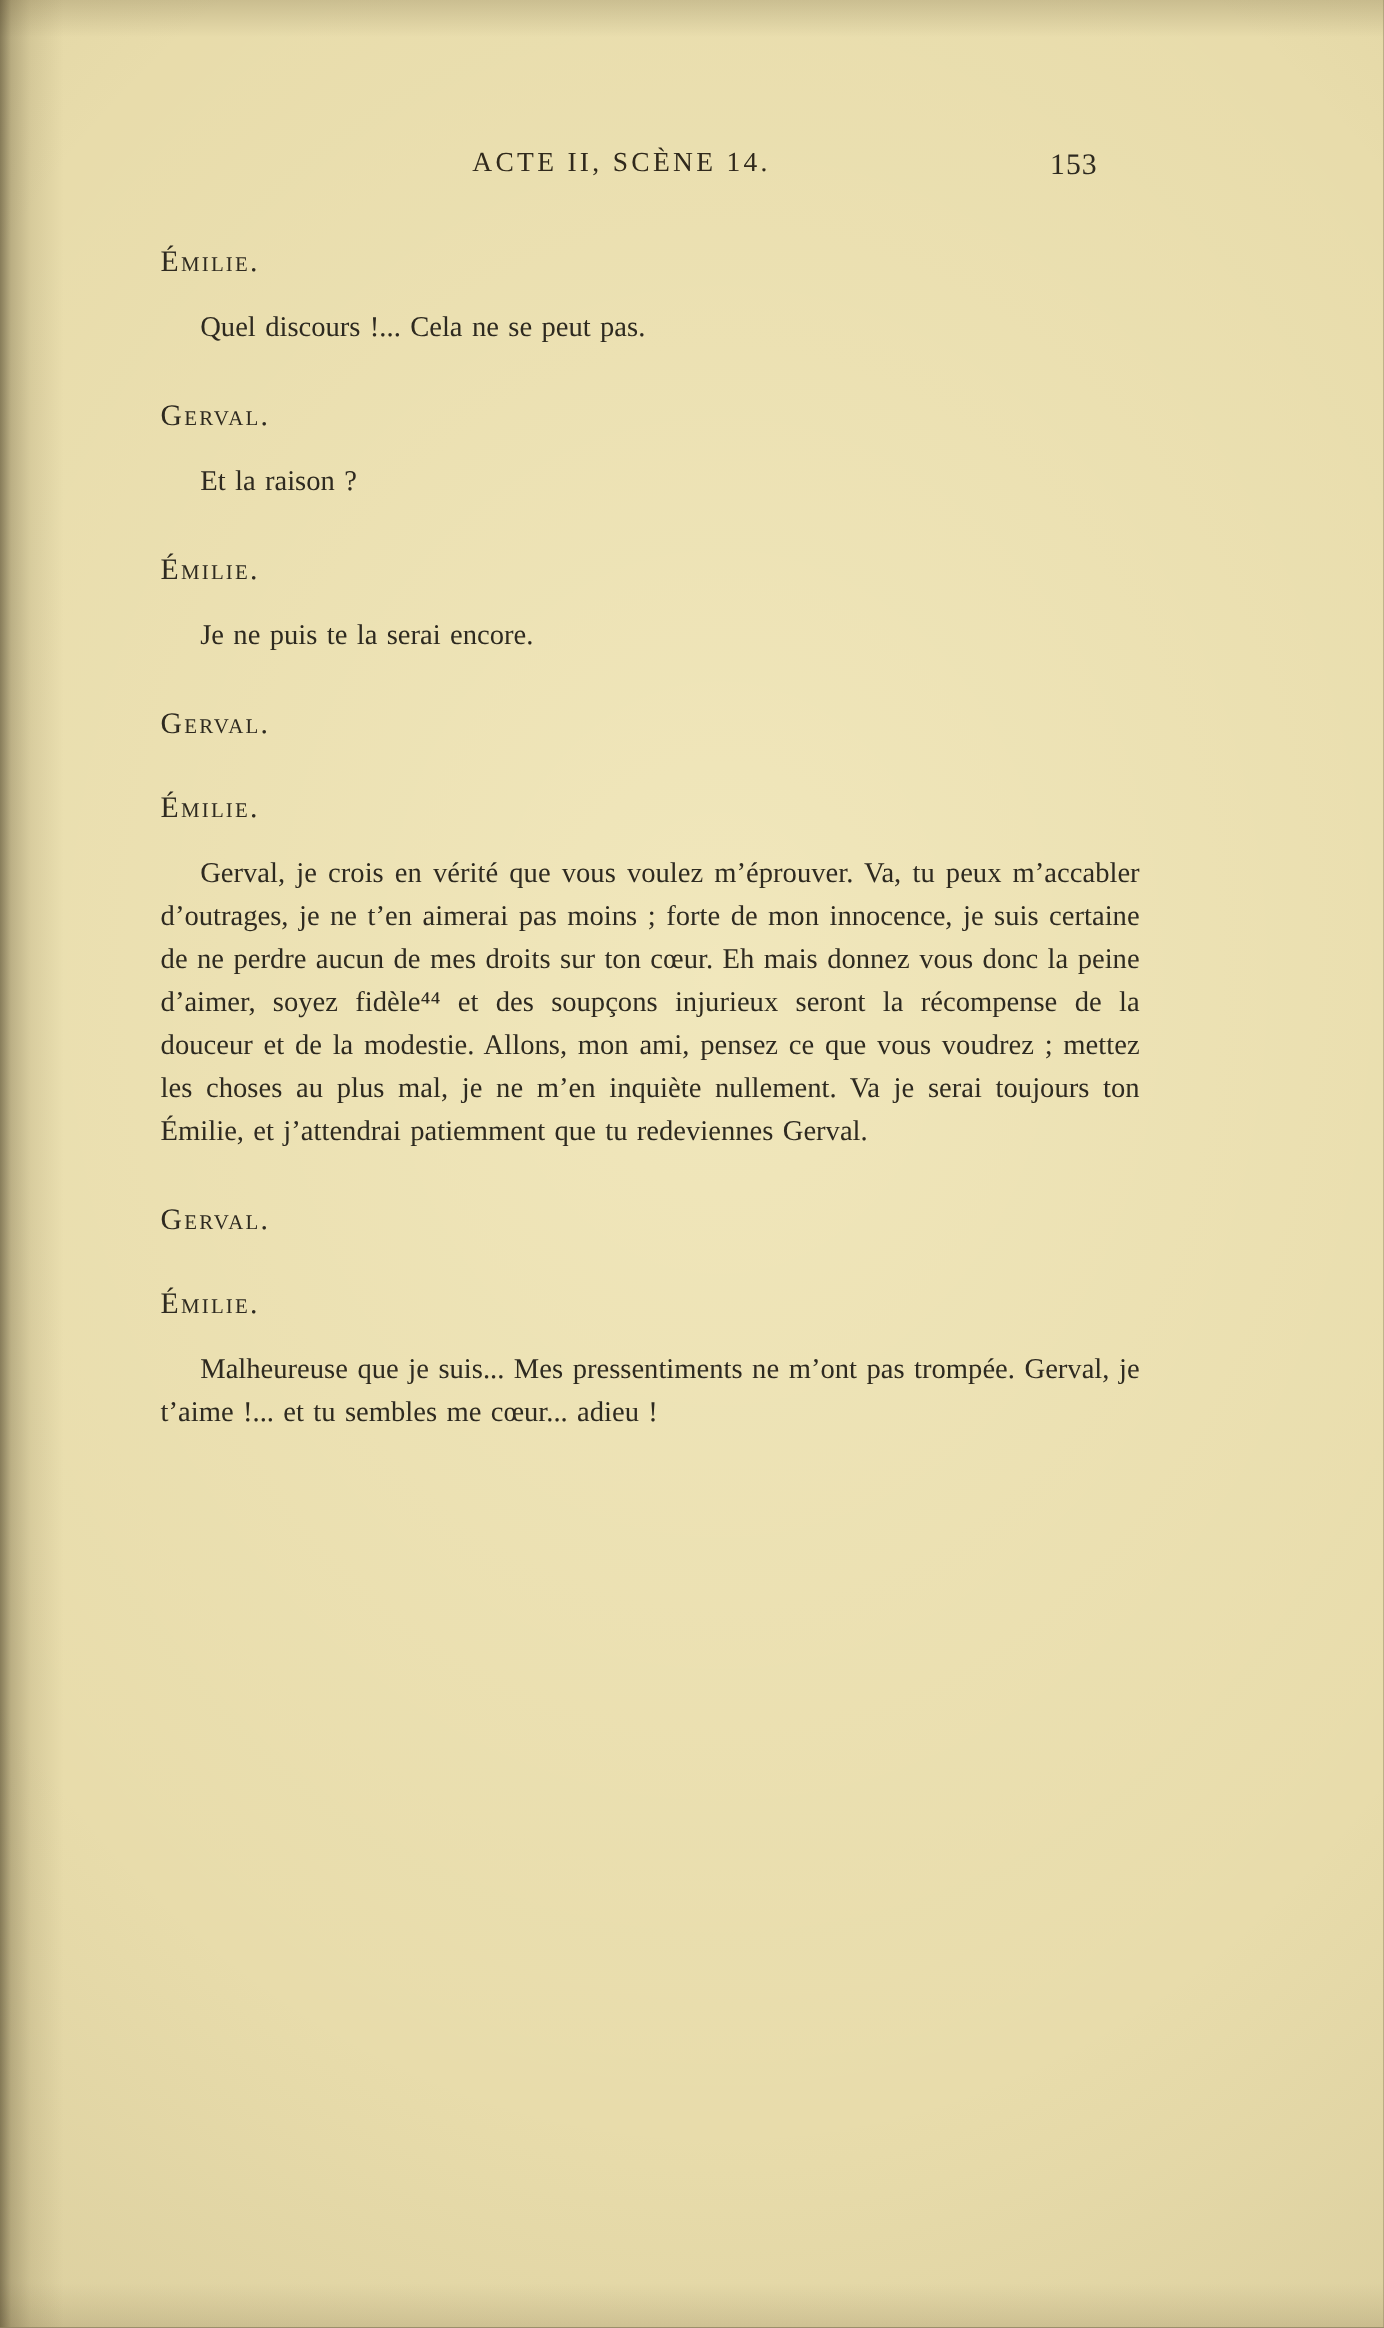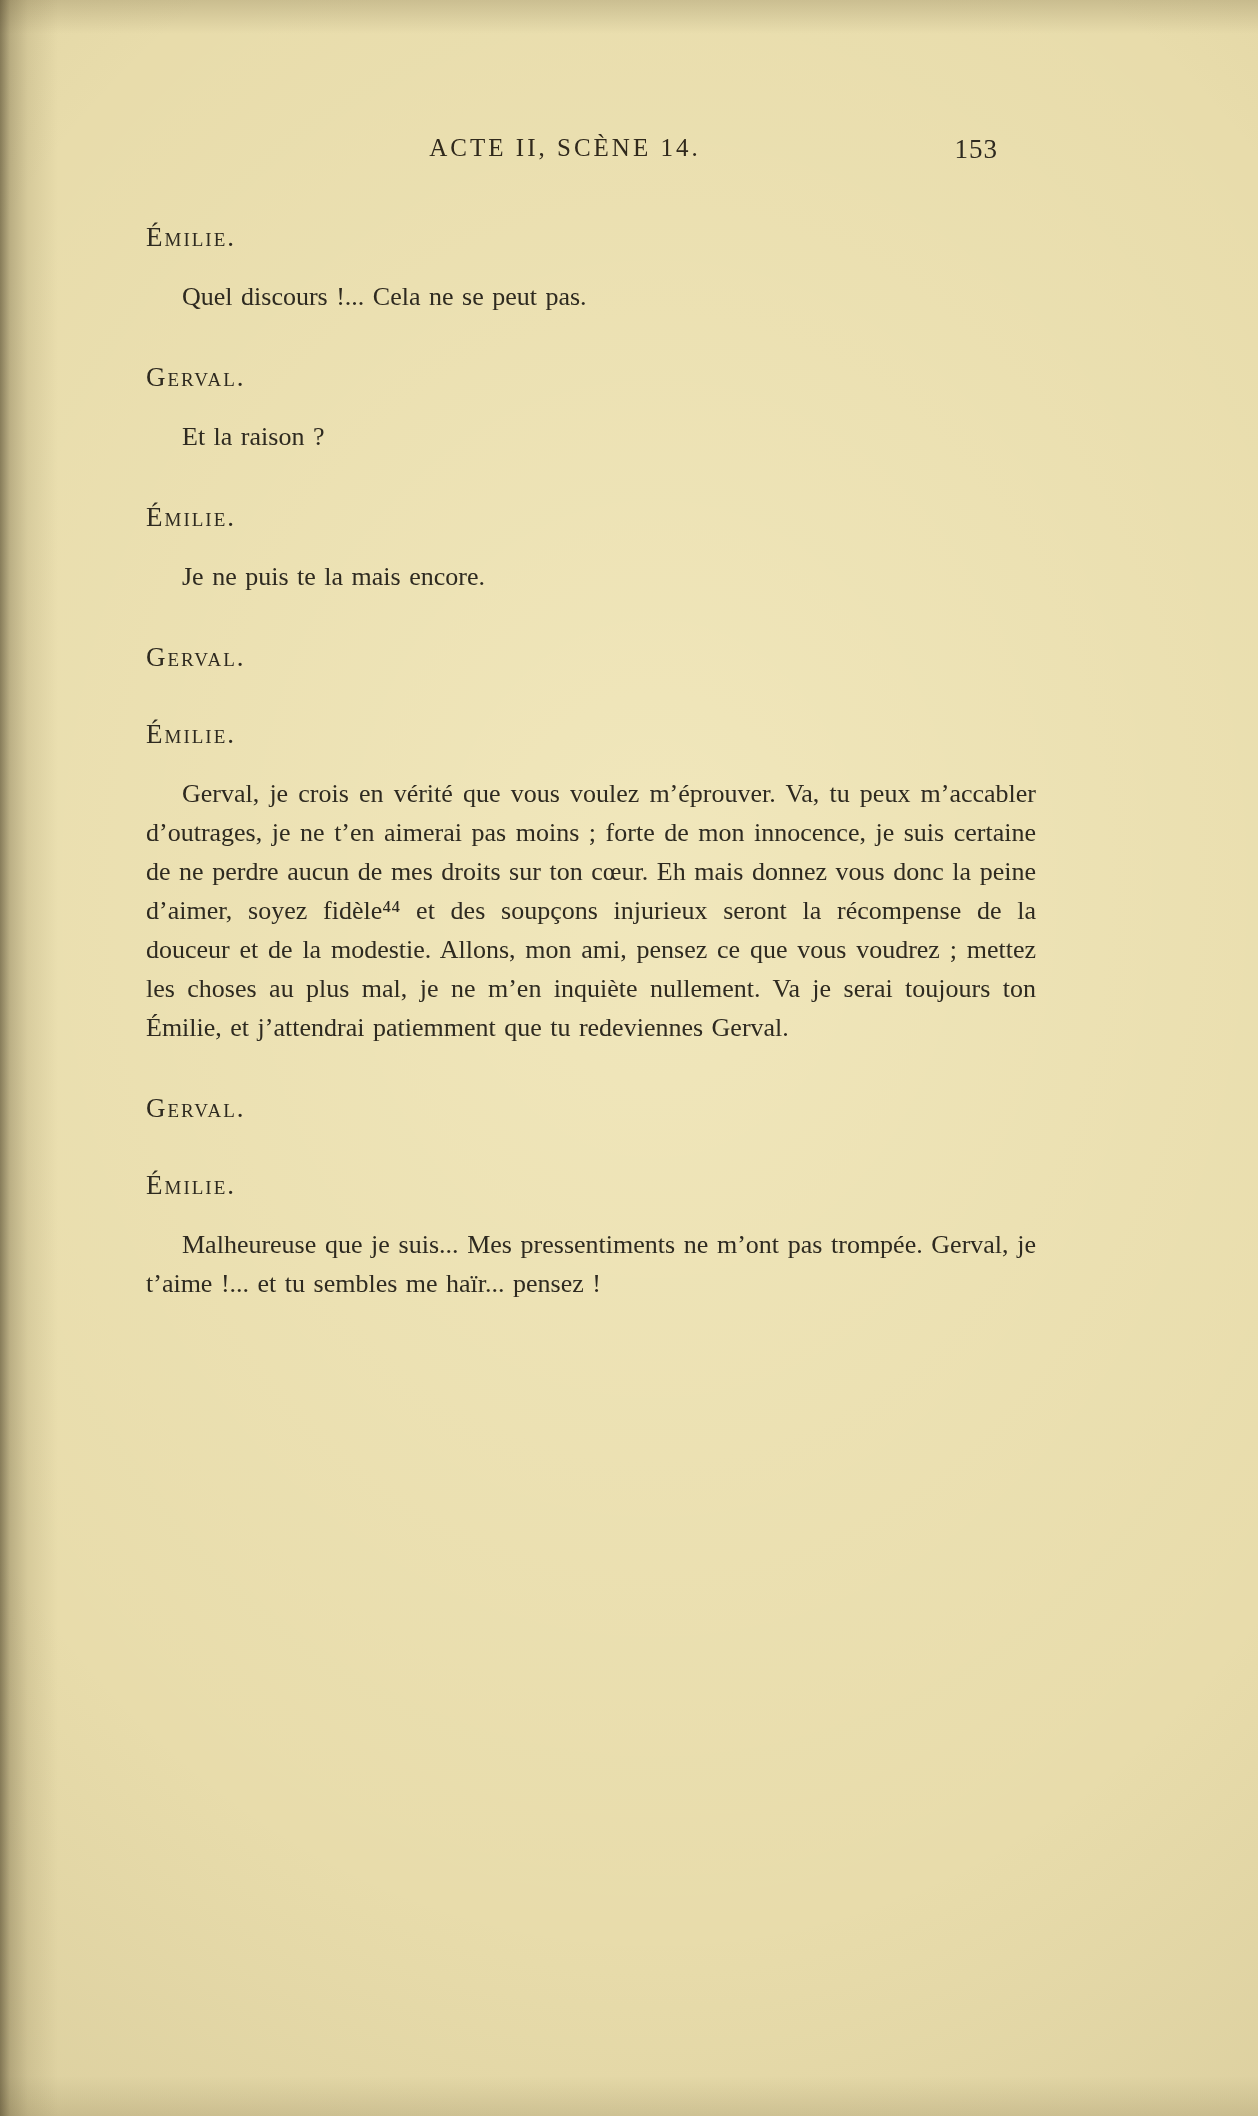--- a/index.html
+++ b/index.html
@@ -85,22 +85,22 @@
     <div class="header">
       <div class="header-title">ACTE II, SCÈNE 14.</div>
       <div class="page-number">153</div>
     </div>
     <div>
         <div class="speaker">Émilie.</div>
         <div class="para indent">Quel discours !... Cela ne se peut pas.</div>
         <div class="speaker">Gerval.</div>
         <div class="para indent">Et la raison ?</div>
         <div class="speaker">Émilie.</div>
-        <div class="para indent">Je ne puis te la mais encore.</div>
+        <div class="para indent">Je ne puis te la serai encore.</div>
         <div class="speaker">Gerval.</div>
         <div class="speaker">Émilie.</div>
         <div class="para indent">Gerval, je crois en vérité que vous voulez m’éprouver. Va, tu peux m’accabler d’outrages, je ne t’en aimerai pas moins ; forte de mon innocence, je suis certaine de ne perdre aucun de mes droits sur ton cœur. Eh mais donnez vous donc la peine d’aimer, soyez fidèle⁴⁴ et des soupçons injurieux seront la récompense de la douceur et de la modestie. Allons, mon ami, pensez ce que vous voudrez ; mettez les choses au plus mal, je ne m’en inquiète nullement. Va je serai toujours ton Émilie, et j’attendrai patiemment que tu redeviennes Gerval.</div>
         <div class="speaker">Gerval.</div>
         <div class="speaker">Émilie.</div>
-        <div class="para indent">Malheureuse que je suis... Mes pressentiments ne m’ont pas trompée. Gerval, je t’aime !... et tu sembles me haïr... pensez !</div>
+        <div class="para indent">Malheureuse que je suis... Mes pressentiments ne m’ont pas trompée. Gerval, je t’aime !... et tu sembles me cœur... adieu !</div>
       </div>
   </div>
 </div>
 
 </body></html>

